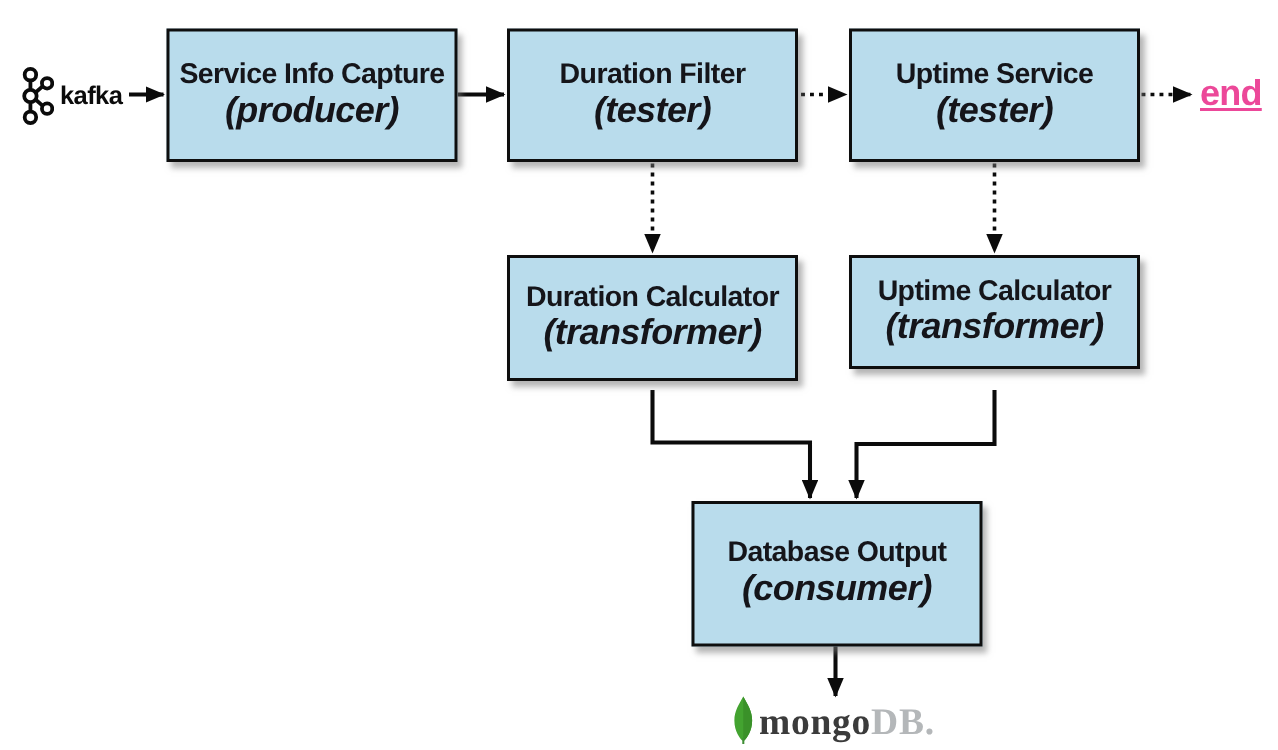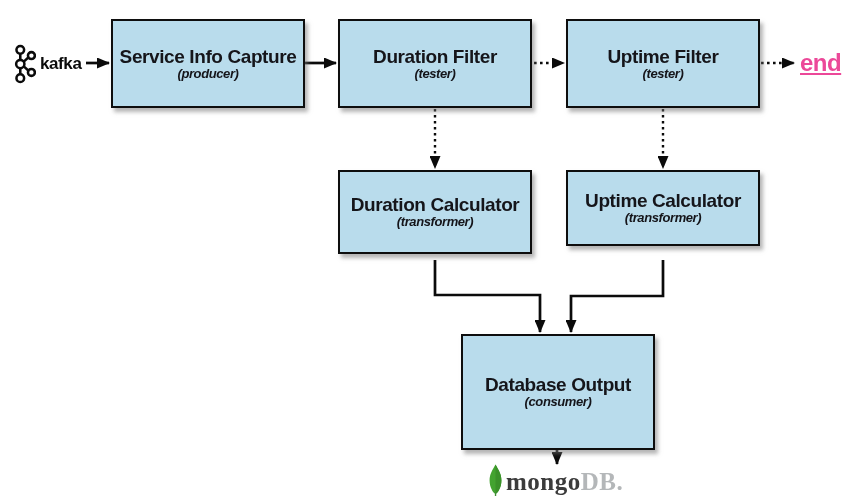--- a/index.html
+++ b/index.html
@@ -24,27 +24,27 @@
   .node{
     position:absolute;width:194px;height:89px;
     background:var(--node-fill);
     border:2.6px solid var(--node-border);
     box-shadow:3px 4px 4px rgba(120,120,120,.55);
     box-sizing:border-box;
     display:flex;flex-direction:column;align-items:center;justify-content:center;
     text-align:center;color:var(--text);
   }
   .node .t{font-size:19px;font-weight:700;letter-spacing:-0.4px;line-height:1.12;}
-  .node .s{font-size:13px;font-weight:700;font-style:italic;letter-spacing:-0.4px;line-height:1.12;}
+  .node .s{font-size:24px;font-weight:700;font-style:italic;letter-spacing:-0.4px;line-height:1.12;}
   .n-capture{left:111px;top:19px;}
   .n-durfilter{left:338px;top:19px;}
   .n-uptfilter{left:566px;top:19px;}
   .n-durcalc{left:338px;top:170px;height:84px;}
   .n-uptcalc{left:566px;top:170px;height:76px;}
-  .n-dbout{left:461px;top:334px;height:116px;}
+  .n-dbout{left:461px;top:334px;height:97px;}
   .kafka-src{
     position:absolute;left:13px;top:44px;height:40px;
     display:flex;align-items:center;color:#0b0b0b;
   }
   .kafka-src .lbl{font-size:17px;font-weight:700;letter-spacing:-0.4px;margin-left:4px;}
   .end-lbl{
     position:absolute;left:800px;top:49px;font-size:24px;font-weight:600;
     letter-spacing:-0.5px;color:#ec4899;text-decoration:underline;
   }
   .mongo{
@@ -102,21 +102,21 @@
     <span class="t">Service Info Capture</span>
     <span class="s">(producer)</span>
   </div>
 
   <div class="node n-durfilter">
     <span class="t">Duration Filter</span>
     <span class="s">(tester)</span>
   </div>
 
   <div class="node n-uptfilter">
-    <span class="t">Uptime Filter</span>
+    <span class="t">Uptime Service</span>
     <span class="s">(tester)</span>
   </div>
 
   <div class="node n-durcalc">
     <span class="t">Duration Calculator</span>
     <span class="s">(transformer)</span>
   </div>
 
   <div class="node n-uptcalc">
     <span class="t">Uptime Calculator</span>

